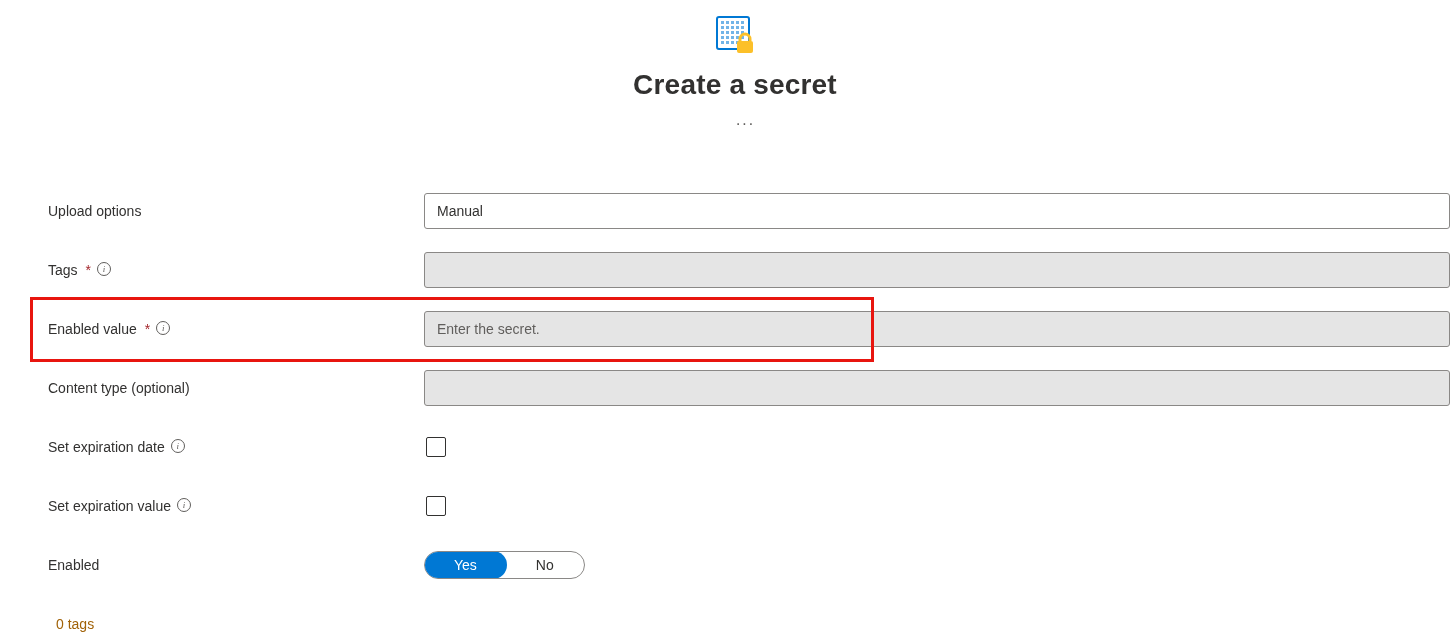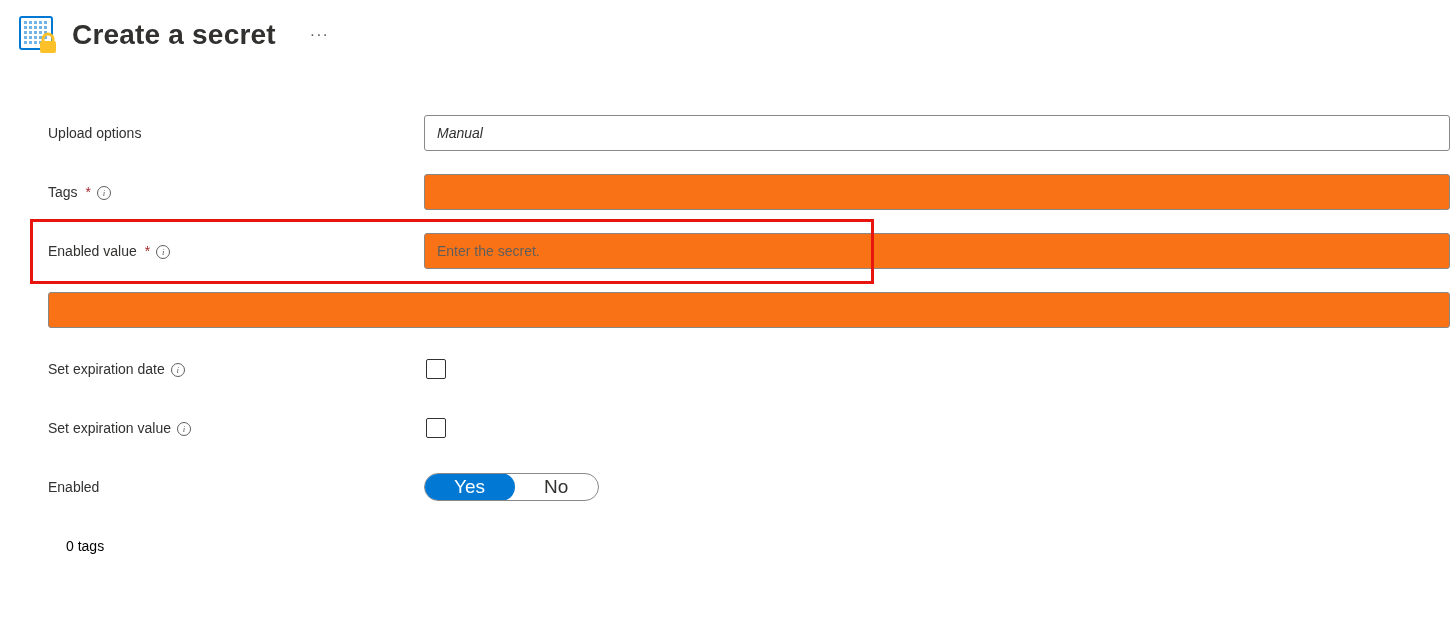--- a/index.html
+++ b/index.html
@@ -13,20 +13,21 @@
       overflow: hidden;
     }
     .page {
       padding: 15px 0 0 18px;
     }
     .header {
       display: flex;
       align-items: center;
       gap: 14px;
       margin-bottom: 60px;
+      flex-direction: column;
     }
     .header-icon {
       width: 40px;
       height: 40px;
       position: relative;
       flex-shrink: 0;
     }
     .header-icon svg { display: block; }
     .page-title {
       font-size: 28px;
@@ -50,21 +51,21 @@
       display: flex;
       align-items: center;
       min-height: 36px;
       margin-bottom: 23px;
       position: relative;
     }
     .label-col {
       width: 376px;
       flex-shrink: 0;
       display: flex;
-      align-items: flex-end;
+      align-items: flex-start;
       gap: 6px;
       font-size: 14px;
       color: #323130;
     }
     .required {
       color: #a4262c;
       font-weight: 400;
       margin-left: 2px;
     }
     .info-icon {
@@ -90,29 +91,28 @@
     }
     .text-input, .select-input {
       width: 100%;
       height: 36px;
       border: 1px solid #8a8886;
       border-radius: 3px;
       padding: 0 12px;
       font-size: 14px;
       font-family: inherit;
       color: #323130;
-      background: #f97316;
+      background: #e5e5e5;
       outline: none;
     }
     .text-input::placeholder { color: #605e5c; }
     .select-input {
       appearance: none;
       background: #fff;
       cursor: pointer;
-      font-style: italic;
     }
     .checkbox {
       width: 20px;
       height: 20px;
       border: 1px solid #323130;
       border-radius: 2px;
       background: #fff;
       cursor: pointer;
       margin-left: 2px;
     }
@@ -120,40 +120,40 @@
       display: inline-flex;
       border: 1px solid #8a8886;
       border-radius: 16px;
       overflow: hidden;
       height: 28px;
     }
     .toggle-option {
       border: none;
       background: transparent;
       padding: 0 30px;
-      font-size: 19px;
+      font-size: 14px;
       font-family: inherit;
       cursor: pointer;
       display: flex;
       align-items: center;
       color: #323130;
     }
     .toggle-option.active {
       background: #0078d4;
       color: #fff;
       border-radius: 16px;
       margin: -1px;
       height: 28px;
       padding: 0 30px;
     }
     .tags-link {
-      color: #000000;
-      font-size: 14px;
-      cursor: pointer;
-      margin-left: 18px;
+      color: #a16207;
+      font-size: 14px;
+      cursor: pointer;
+      margin-left: 8px;
     }
     .highlight-row {
       position: relative;
     }
     .highlight-box {
       position: absolute;
       left: -18px;
       right: 578px;
       top: -14px;
       bottom: -15px;
@@ -234,20 +234,23 @@
         <span>Enabled value</span>
         <span class="required">*</span>
         <span class="info-icon">i</span>
       </div>
       <div class="control-col">
         <input type="password" class="text-input" placeholder="Enter the secret." style="">
       </div>
     </div>
 
     <div class="form-row">
+      <div class="label-col">
+        <span>Content type (optional)</span>
+      </div>
       <div class="control-col">
         <input type="text" class="text-input" value="" style="">
       </div>
     </div>
 
     <div class="form-row">
       <div class="label-col">
         <span>Set expiration date</span>
         <span class="info-icon">i</span>
       </div>

